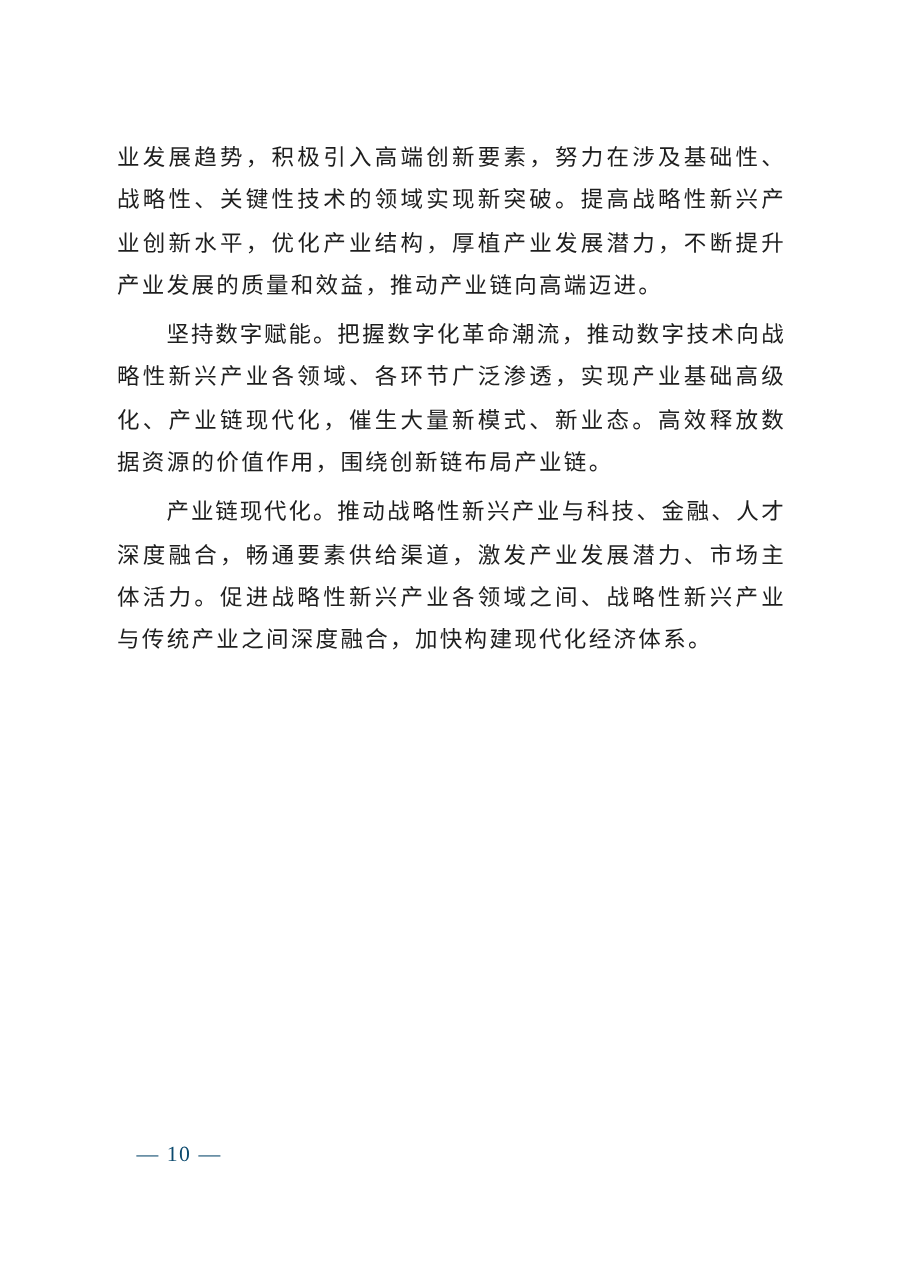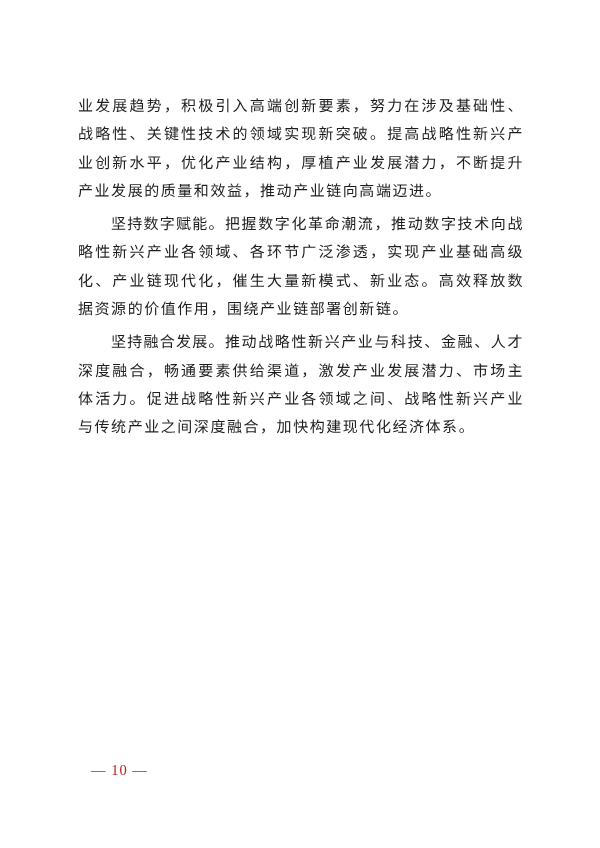--- a/index.html
+++ b/index.html
@@ -43,34 +43,34 @@
   .para .lead {
     font-weight: 400;
     letter-spacing: 1.2px;
   }
   .page-number {
     position: absolute;
     left: 91px;
     top: 762px;
     font-size: 14.5px;
     letter-spacing: 1px;
-    color: #b91c1c;
+    color: #0c4a6e;
     font-family: "Liberation Serif", "DejaVu Serif", serif;
   }
 </style>
 </head>
 <body>
 
 <div class="doc-page">
   <div class="doc-content">
 
     <p class="para no-indent"><span class="lead"></span><span>业发展趋势，积极引入高端创新要素，努力在涉及基础性、战略性、关键性技术的领域实现新突破。提高战略性新兴产业创新水平，优化产业结构，厚植产业发展潜力，不断提升产业发展的质量和效益，推动产业链向高端迈进。</span></p>
 
-    <p class="para"><span class="lead">坚持数字赋能。</span><span>把握数字化革命潮流，推动数字技术向战略性新兴产业各领域、各环节广泛渗透，实现产业基础高级化、产业链现代化，催生大量新模式、新业态。高效释放数据资源的价值作用，围绕产业链部署创新链。</span></p>
+    <p class="para"><span class="lead">坚持数字赋能。</span><span>把握数字化革命潮流，推动数字技术向战略性新兴产业各领域、各环节广泛渗透，实现产业基础高级化、产业链现代化，催生大量新模式、新业态。高效释放数据资源的价值作用，围绕创新链布局产业链。</span></p>
 
 
 
-    <p class="para"><span class="lead">坚持融合发展。</span><span>推动战略性新兴产业与科技、金融、人才深度融合，畅通要素供给渠道，激发产业发展潜力、市场主体活力。促进战略性新兴产业各领域之间、战略性新兴产业与传统产业之间深度融合，加快构建现代化经济体系。</span></p>
+    <p class="para"><span class="lead">产业链现代化。</span><span>推动战略性新兴产业与科技、金融、人才深度融合，畅通要素供给渠道，激发产业发展潜力、市场主体活力。促进战略性新兴产业各领域之间、战略性新兴产业与传统产业之间深度融合，加快构建现代化经济体系。</span></p>
 
   </div>
 
   <div class="page-number">— 10 —</div>
 </div>
 
 </body></html>

